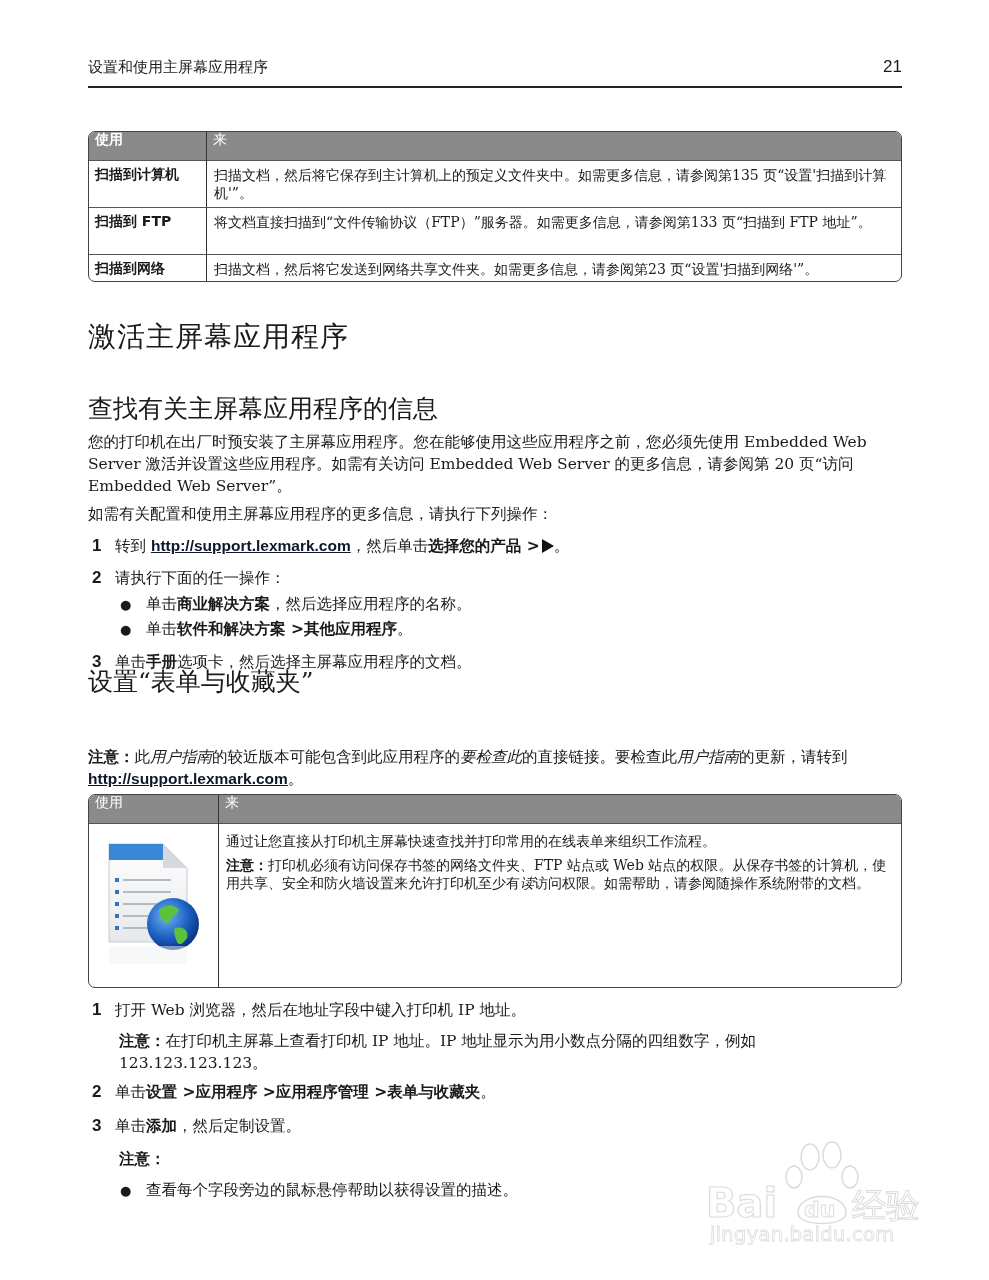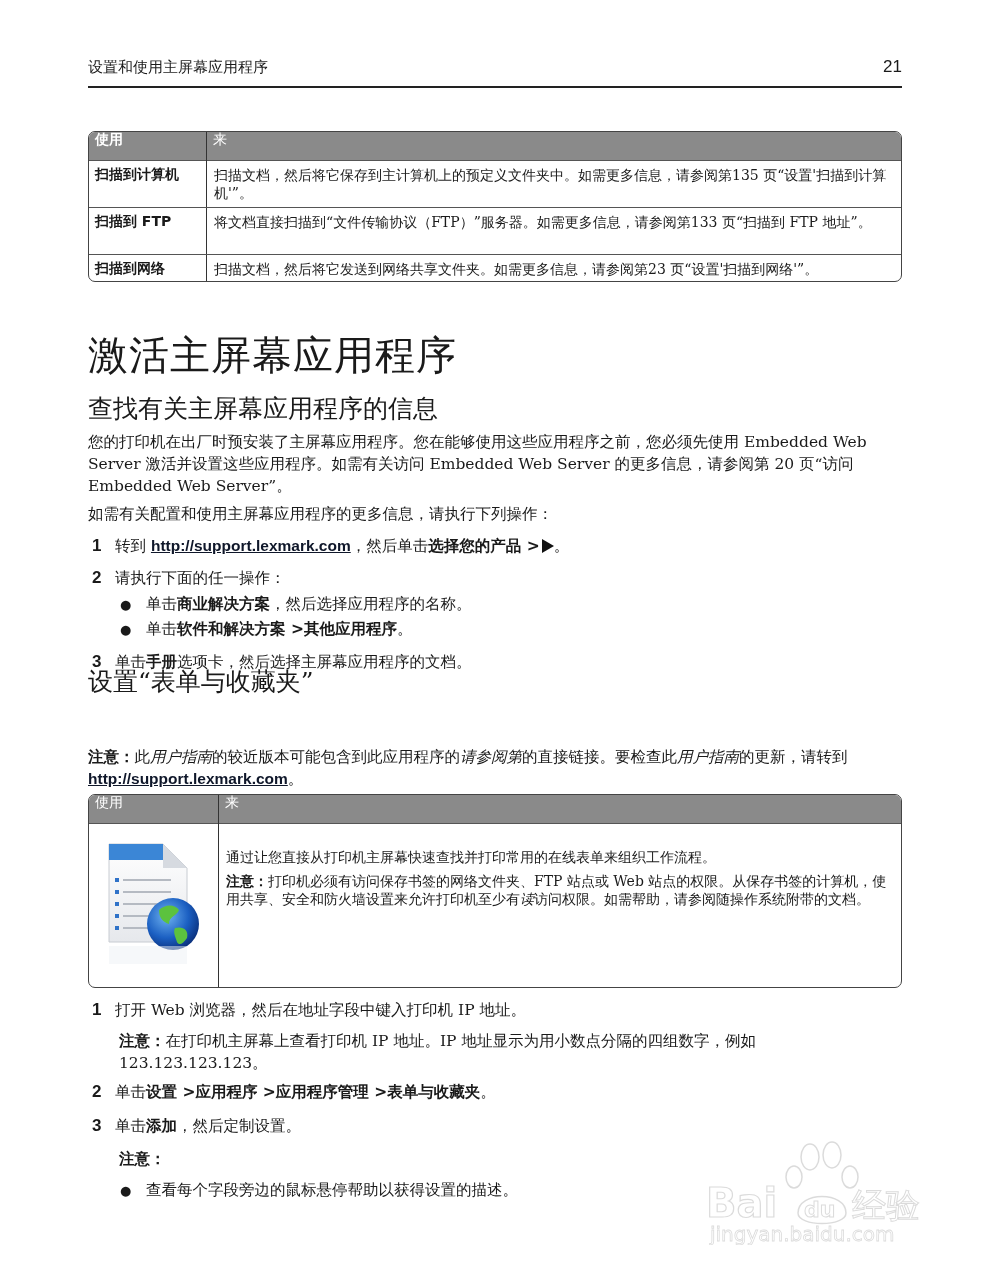--- a/index.html
+++ b/index.html
@@ -38,22 +38,22 @@
   #t1 .r2 { height: 47px; }
   #t1 .r3 { height: 27px; }
   #t1 .c1 { font-weight: bold; font-family: "DejaVu Sans", sans-serif; font-size: 14px; }
 
   #t2 { top: 794px; }
   #t2 .c1 { width: 130px; }
   #t2 .body-row { height: 164px; }
   #t2 .c2 p { margin-bottom: 6px; }
 
   h1 {
-    position: absolute; left: 88px; top: 328px;
-    font-size: 40px; font-weight: normal; letter-spacing: 1px;
+    position: absolute; left: 88px; top: 318px;
+    font-size: 28px; font-weight: normal; letter-spacing: 1px;
   }
   h2 { position: absolute; left: 88px; font-size: 25px; font-weight: normal; }
   #h2a { top: 392px; }
   #h2b { top: 665px; }
 
   .para { position: absolute; left: 88px; width: 814px; font-size: 15.5px; line-height: 22px; }
   a.link { color: #0f172a; text-decoration: underline; font-weight: bold; font-family: "Liberation Sans", sans-serif; }
 
   .step { position: absolute; left: 92px; font-size: 15.5px; display: flex; align-items: baseline; }
   .step .num { font-family: "Liberation Sans", sans-serif; font-weight: bold; font-size: 17px; width: 23px; }
@@ -121,21 +121,21 @@
 </div>
 
 <div class="step" style="top:652px;">
   <span class="num">3</span>
   <span><span>单击</span><span class="b">手册</span><span>选项卡，然后选择主屏幕应用程序的文档。</span></span>
 </div>
 
 <h2 id="h2b">设置“表单与收藏夹”</h2>
 
 <div class="para" style="top:746px;">
-  <span class="b">注意：</span><span>此</span><span class="i">用户指南</span><span>的较近版本可能包含到此应用程序的</span><span class="i">请参阅第</span><span>的直接链接。要检查此</span><span class="i">用户指南</span><span>的更新，请转到 </span><a class="link">http://support.lexmark.com</a><span>。</span>
+  <span class="b">注意：</span><span>此</span><span class="i">用户指南</span><span>的较近版本可能包含到此应用程序的</span><span class="i">要检查此</span><span>的直接链接。要检查此</span><span class="i">用户指南</span><span>的更新，请转到 </span><a class="link">http://support.lexmark.com</a><span>。</span>
 </div>
 
 <div class="tbl" id="t2">
   <div class="row hdr">
     <div class="c1">使用</div>
     <div class="c2">来</div>
   </div>
   <div class="row body-row">
     <div class="c1" style="position:relative;">
       <svg class="doc-icon" viewBox="0 0 100 130">
@@ -166,21 +166,21 @@
             <line x1="20" y1="66" x2="60" y2="66"></line>
             <line x1="20" y1="78" x2="50" y2="78"></line>
             <line x1="20" y1="90" x2="50" y2="90"></line>
           </g>
         <circle cx="70" cy="86" r="26" fill="url(#gl)"></circle>
         <path d="M56 72 C62 66 72 66 76 72 C74 78 66 78 66 86 C60 84 56 80 56 72 Z" fill="#5cc23e"></path>
         <path d="M72 90 C80 88 86 92 84 100 C80 106 76 108 74 104 C72 98 70 94 72 90 Z" fill="#5cc23e"></path>
         <rect x="6" y="108" width="78" height="18" fill="#eef1f5" opacity="0.5"></rect>
       </svg>
     </div>
-    <div class="c2" style="padding-top:24px;">
+    <div class="c2" style="padding-top:8px;">
       <p>通过让您直接从打印机主屏幕快速查找并打印常用的在线表单来组织工作流程。</p>
       <p><span class="b">注意：</span><span>打印机必须有访问保存书签的网络文件夹、FTP 站点或 Web 站点的权限。从保存书签的计算机，使用共享、安全和防火墙设置来允许打印机至少有</span><span class="i">读</span><span>访问权限。如需帮助，请参阅随操作系统附带的文档。</span></p>
     </div>
   </div>
 </div>
 
 <div class="step" style="top:1000px;">
   <span class="num">1</span>
   <span>打开 Web 浏览器，然后在地址字段中键入打印机 IP 地址。</span>
 </div>

